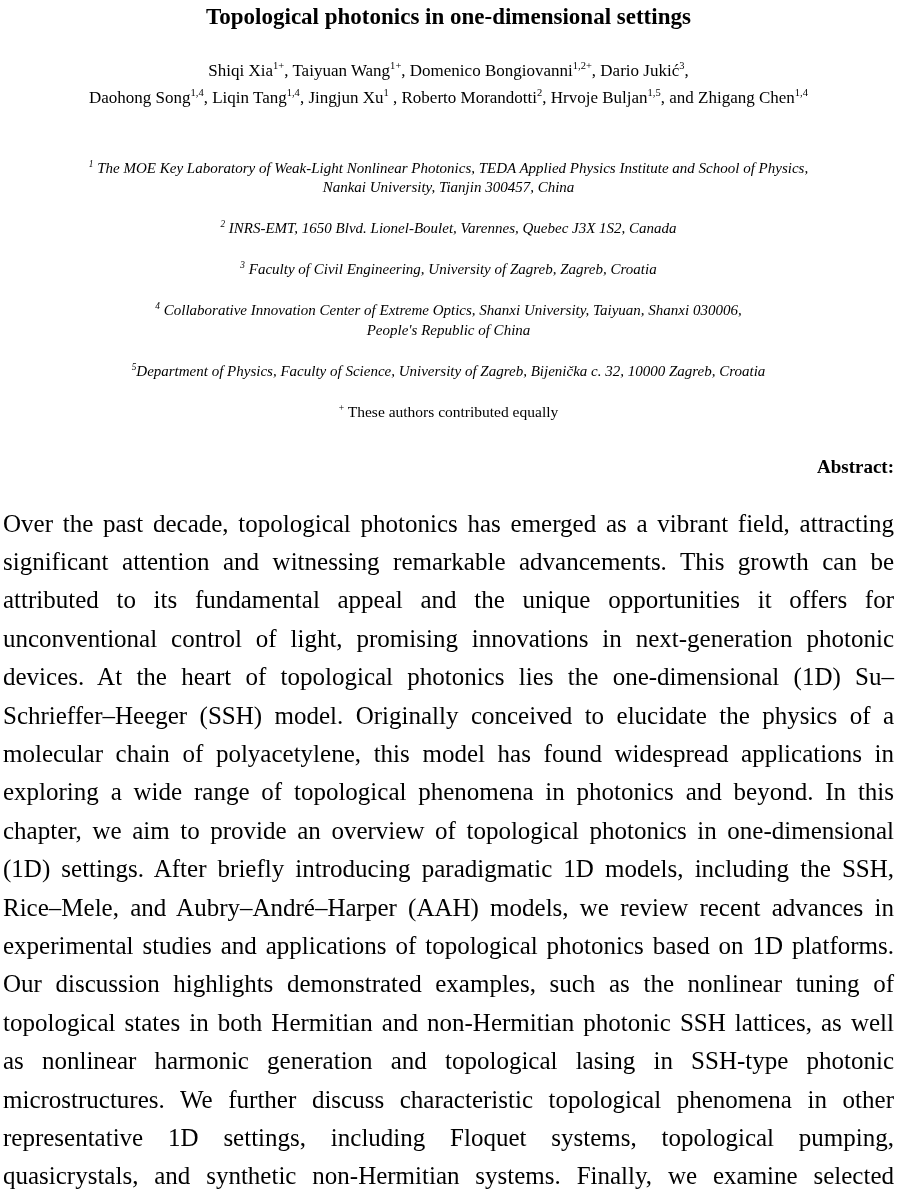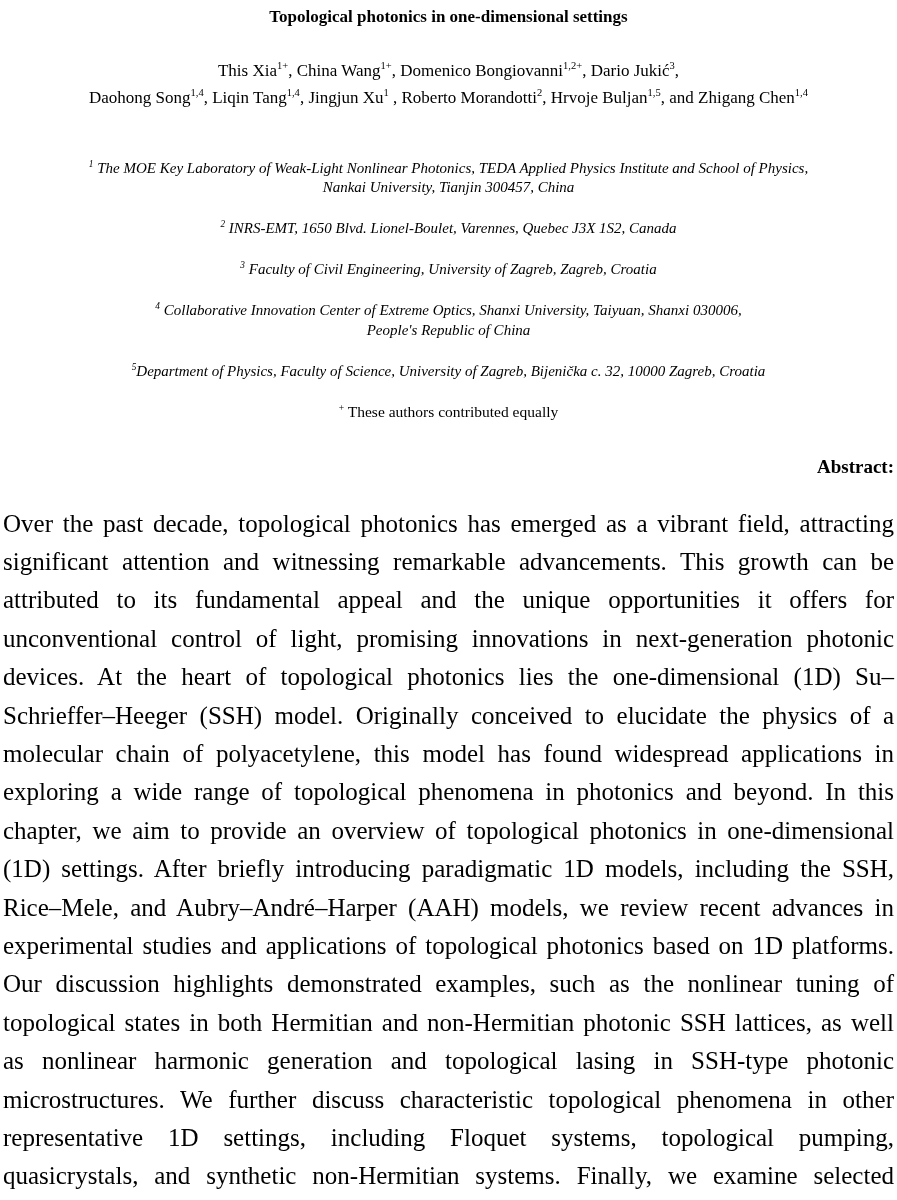--- a/index.html
+++ b/index.html
@@ -12,21 +12,21 @@
   .page {
     position: relative;
     width: 897px;
     height: 1200px;
     box-sizing: border-box;
     padding: 2px 3px 0 3px;
     overflow: hidden;
     background: #ffffff;
   }
   .title {
-    font-size: 17px;
+    font-size: 23px;
     font-weight: bold;
     text-align: center;
     margin: 0;
     line-height: 30px;
   }
   .authors {
     margin-top: 25px;
     text-align: center;
     font-size: 17px;
     line-height: 27px;
@@ -66,21 +66,21 @@
 </style>
 </head>
 <body>
 
 <div class="page">
 
   <h1 class="title">Topological photonics in one-dimensional settings</h1>
 
   <div class="authors">
     <div>
-      <span><span>This Xia</span><sup>1+</sup><span>, </span></span><span><span>China Wang</span><sup>1+</sup><span>, </span></span><span><span>Domenico Bongiovanni</span><sup>1,2+</sup><span>, </span></span><span><span>Dario Jukić</span><sup>3</sup><span>,</span></span>
+      <span><span>Shiqi Xia</span><sup>1+</sup><span>, </span></span><span><span>Taiyuan Wang</span><sup>1+</sup><span>, </span></span><span><span>Domenico Bongiovanni</span><sup>1,2+</sup><span>, </span></span><span><span>Dario Jukić</span><sup>3</sup><span>,</span></span>
     </div>
     <div>
       <span><span>Daohong Song</span><sup>1,4</sup><span>, </span></span><span><span>Liqin Tang</span><sup>1,4</sup><span>, </span></span><span><span>Jingjun Xu</span><sup>1</sup><span> , </span></span><span><span>Roberto Morandotti</span><sup>2</sup><span>, </span></span><span><span>Hrvoje Buljan</span><sup>1,5</sup><span>, </span></span><span><span>and Zhigang Chen</span><sup>1,4</sup><span></span></span>
     </div>
   </div>
 
   <div class="affiliations">
     <div class="affiliation"><sup>1</sup><span> The MOE Key Laboratory of Weak-Light Nonlinear Photonics, TEDA Applied Physics Institute and School of Physics,
 Nankai University, Tianjin 300457, China</span></div>
     <div class="affiliation"><sup>2</sup><span> INRS-EMT, 1650 Blvd. Lionel-Boulet, Varennes, Quebec J3X 1S2, Canada</span></div>

